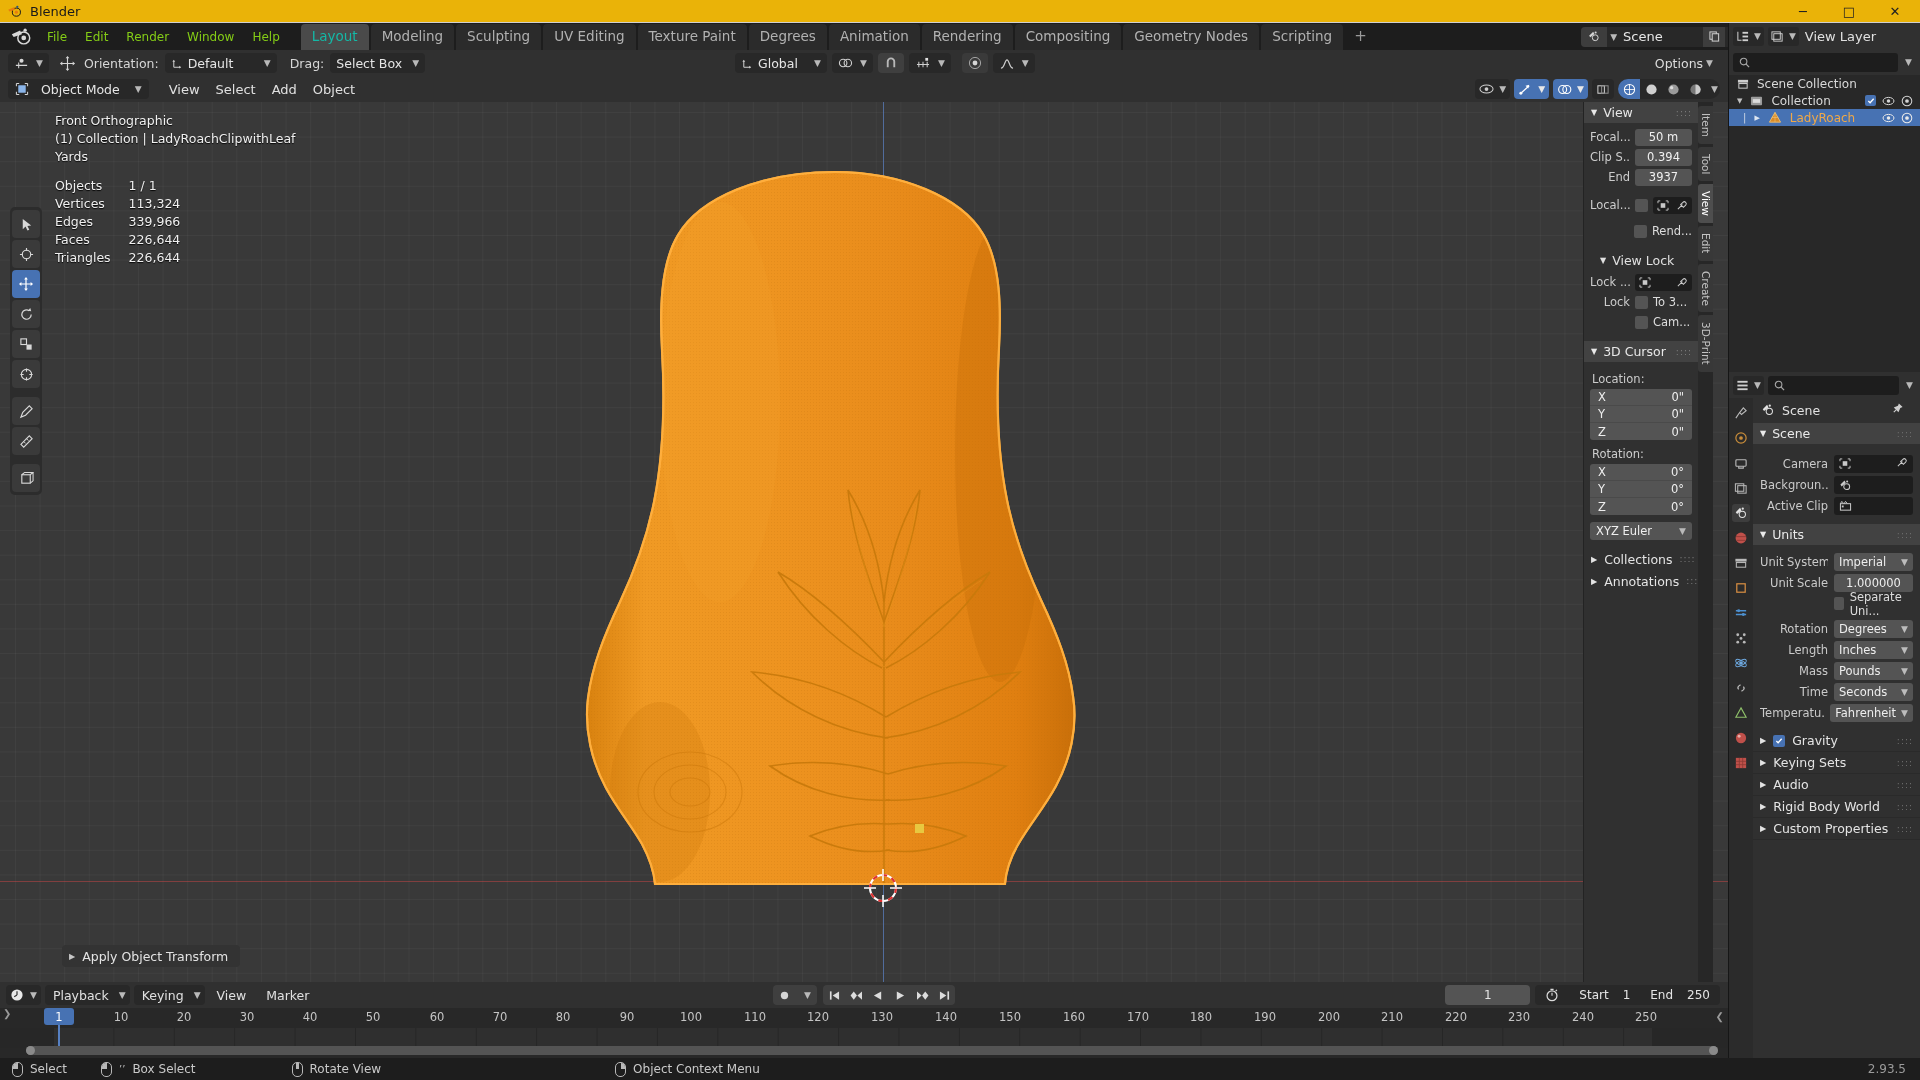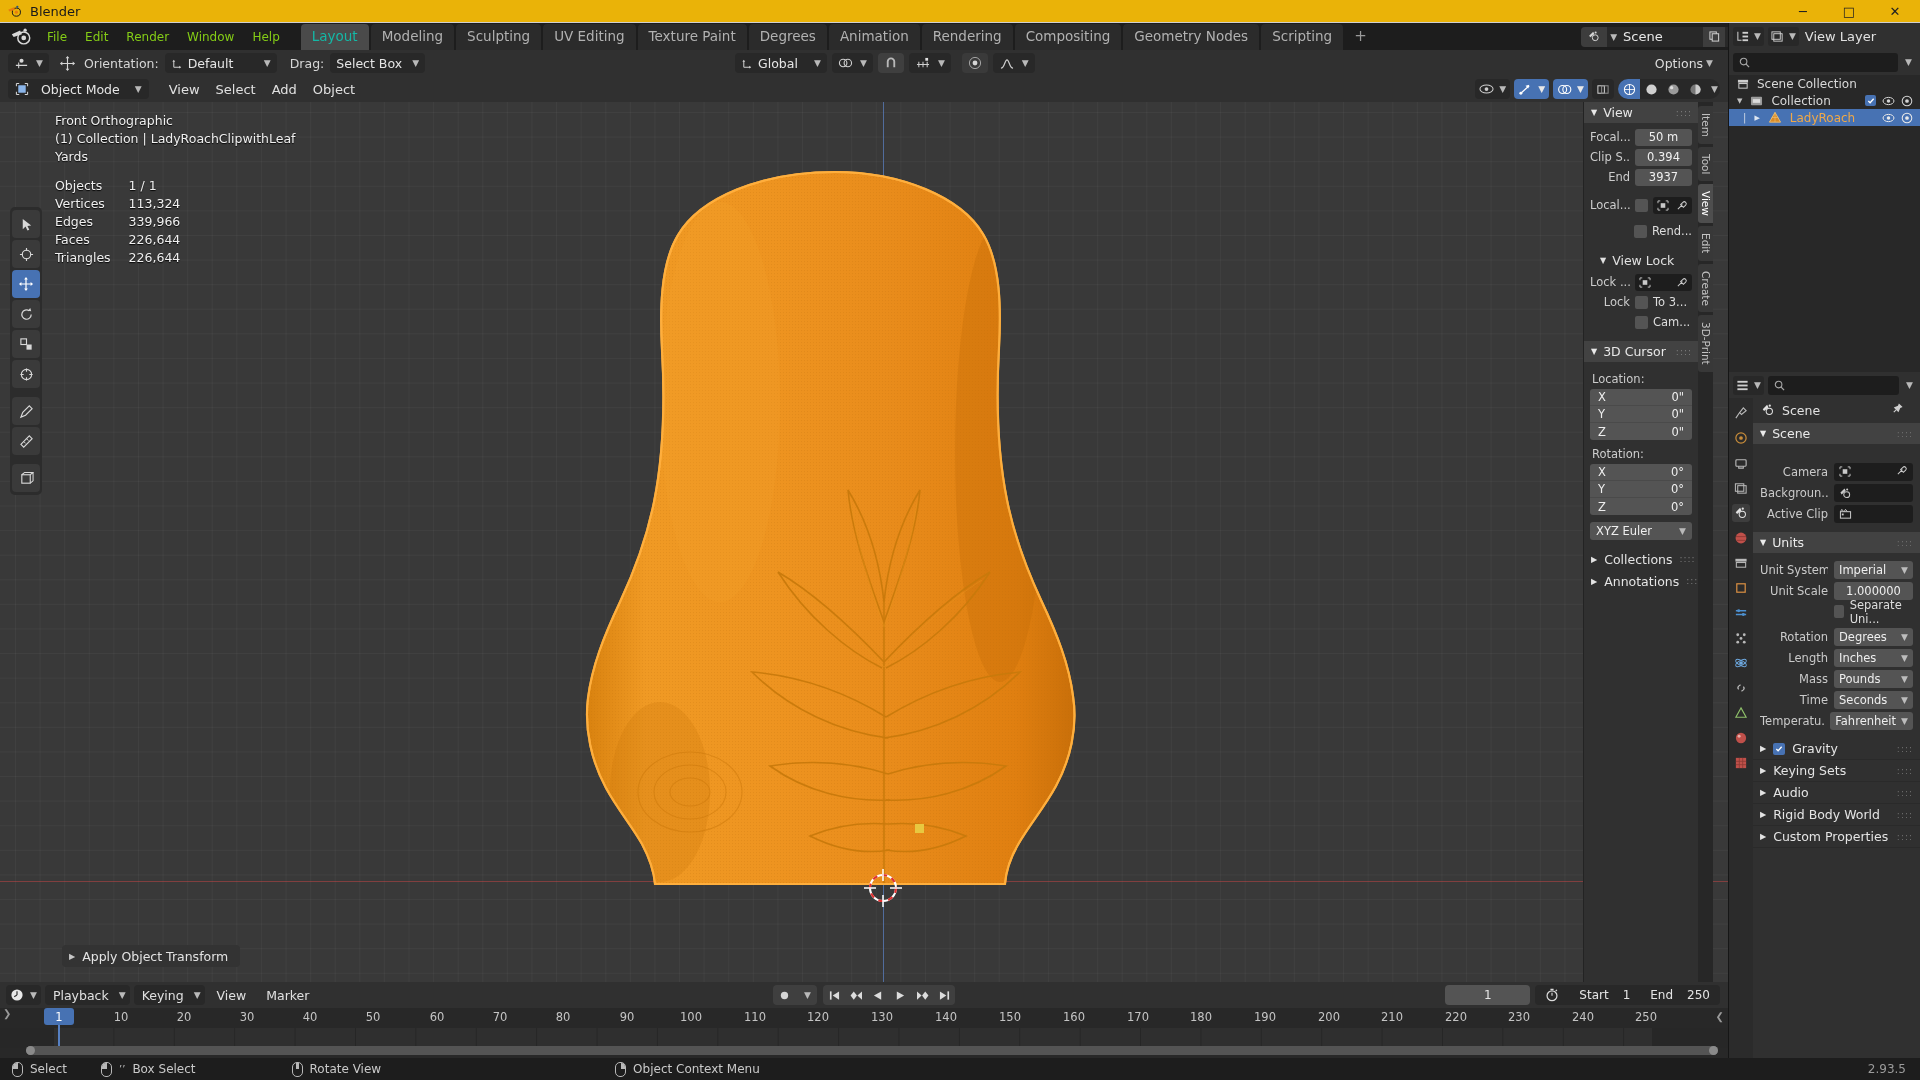--- a/index.html
+++ b/index.html
@@ -1103,21 +1103,21 @@
               <path d="M3 11 L5.5 8.5" stroke="#cfcfcf" stroke-width="1.2"></path>
             </svg>
         </span>
       </div>
 
       <div class="pr-sec-head">
         <span style="font-size:8px">▼</span>
         <span>Scene</span>
         <span class="pr-dots">::::</span>
       </div>
-      <div style="padding:16px 0 6px">
+      <div style="padding:8px 0 6px">
         <div class="pr-row">
           <span class="pr-lbl">Camera</span>
           <span class="pr-ctl">
             <svg width="12" height="11" viewBox="0 0 13 12">
                 <rect x="4" y="3.5" width="5" height="5" fill="#c9c9c9"></rect>
                 <path d="M1 1 h2.5 M1 1 v2.5 M12 1 h-2.5 M12 1 v2.5 M1 11 h2.5 M1 11 v-2.5 M12 11 h-2.5 M12 11 v-2.5" stroke="#c9c9c9" stroke-width="1" fill="none"></path>
               </svg>
             <span style="margin-left:auto">
               <svg width="12" height="11" viewBox="0 0 13 12">
                   <path d="M2 10 L7 5 M7.5 2.5 a2 2 0 0 1 3 3 L8 8 L5 5 Z" stroke="#c9c9c9" stroke-width="1.1" fill="none"></path>

